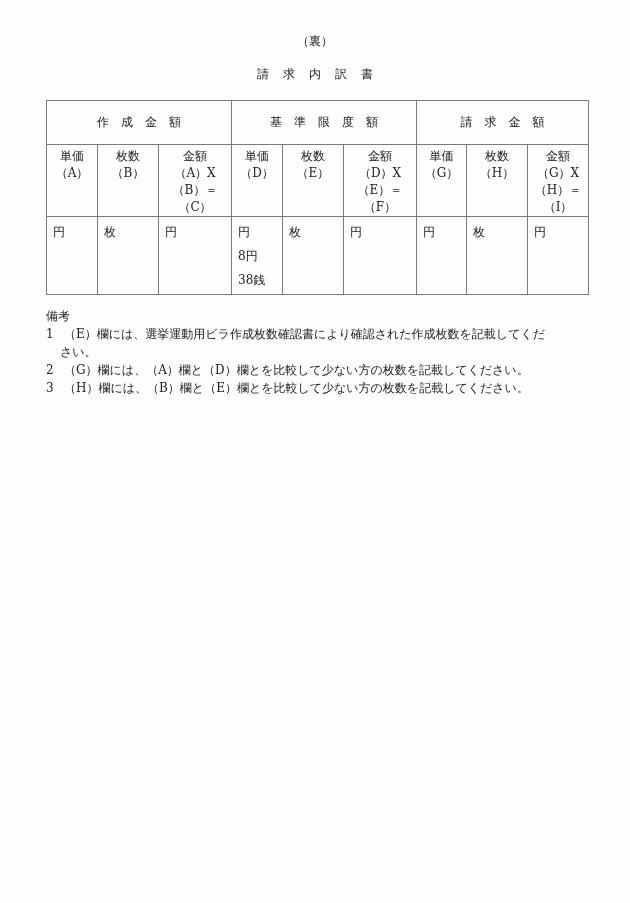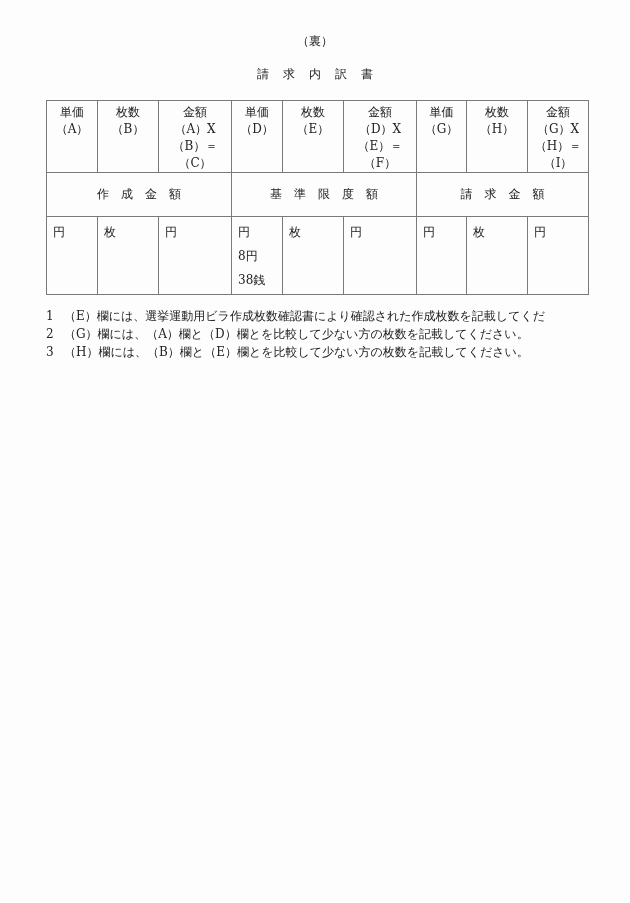--- a/index.html
+++ b/index.html
@@ -37,21 +37,26 @@
       <col style="width:61px">
       <col style="width:73px">
     <col style="width:51px">
       <col style="width:61px">
       <col style="width:73px">
     <col style="width:50px">
       <col style="width:61px">
       <col style="width:61px">
   </colgroup>
   <tbody>
-      <tr id="colrow">
+      <tr>
+    <td class="group" colspan="3">作成金額</td>
+    <td class="group" colspan="3">基準限度額</td>
+    <td class="group" colspan="3">請求金額</td>
+  </tr>
+  <tr id="colrow">
         <td class="sub">
           <span class="line">単価</span>
           <span class="line">（A）</span>
         </td>
         <td class="sub">
           <span class="line">枚数</span>
           <span class="line">（B）</span>
         </td>
         <td class="sub">
           <span class="line">金額</span>
@@ -81,25 +86,20 @@
           <span class="line">枚数</span>
           <span class="line">（H）</span>
         </td>
         <td class="sub">
           <span class="line">金額</span>
           <span class="line">（G）X</span>
           <span class="line">（H）＝</span>
           <span class="line">（I）</span>
         </td>
       </tr>
-  <tr>
-    <td class="group" colspan="3">作成金額</td>
-    <td class="group" colspan="3">基準限度額</td>
-    <td class="group" colspan="3">請求金額</td>
-  </tr>
   <tr id="valrow">
         <td class="val">
           <span class="line">円</span>
         </td>
         <td class="val">
           <span class="line">枚</span>
         </td>
         <td class="val">
           <span class="line">円</span>
         </td>
@@ -121,25 +121,27 @@
           <span class="line">枚</span>
         </td>
         <td class="val">
           <span class="line">円</span>
         </td>
       </tr>
 </tbody>
   </table>
 
 <div class="notes">
+  <div>備考</div>
   <div id="note-list">
       <div class="note-row">
         <span class="note-num">1</span>
         <span class="note-text">（E）欄には、選挙運動用ビラ作成枚数確認書により確認された作成枚数を記載してくだ</span>
       </div>
+      <div class="note-cont">さい。</div>
       <div class="note-row">
         <span class="note-num">2</span>
         <span class="note-text">（G）欄には、（A）欄と（D）欄とを比較して少ない方の枚数を記載してください。</span>
       </div>
       <div class="note-row">
         <span class="note-num">3</span>
         <span class="note-text">（H）欄には、（B）欄と（E）欄とを比較して少ない方の枚数を記載してください。</span>
       </div>
     </div>
 </div>

